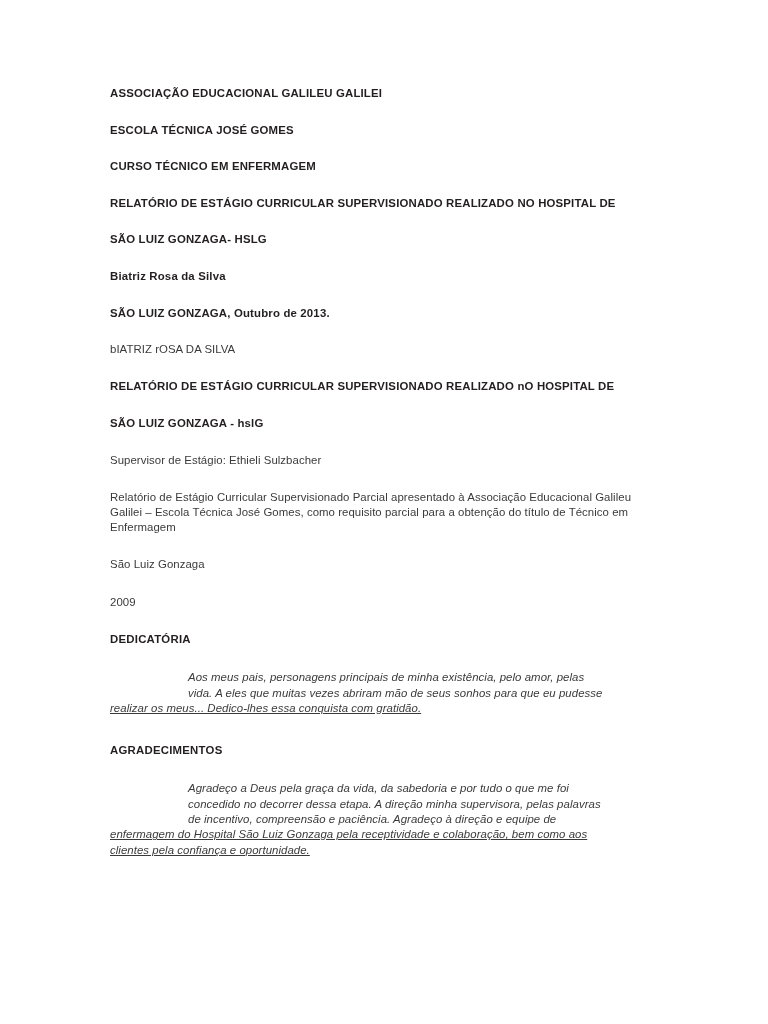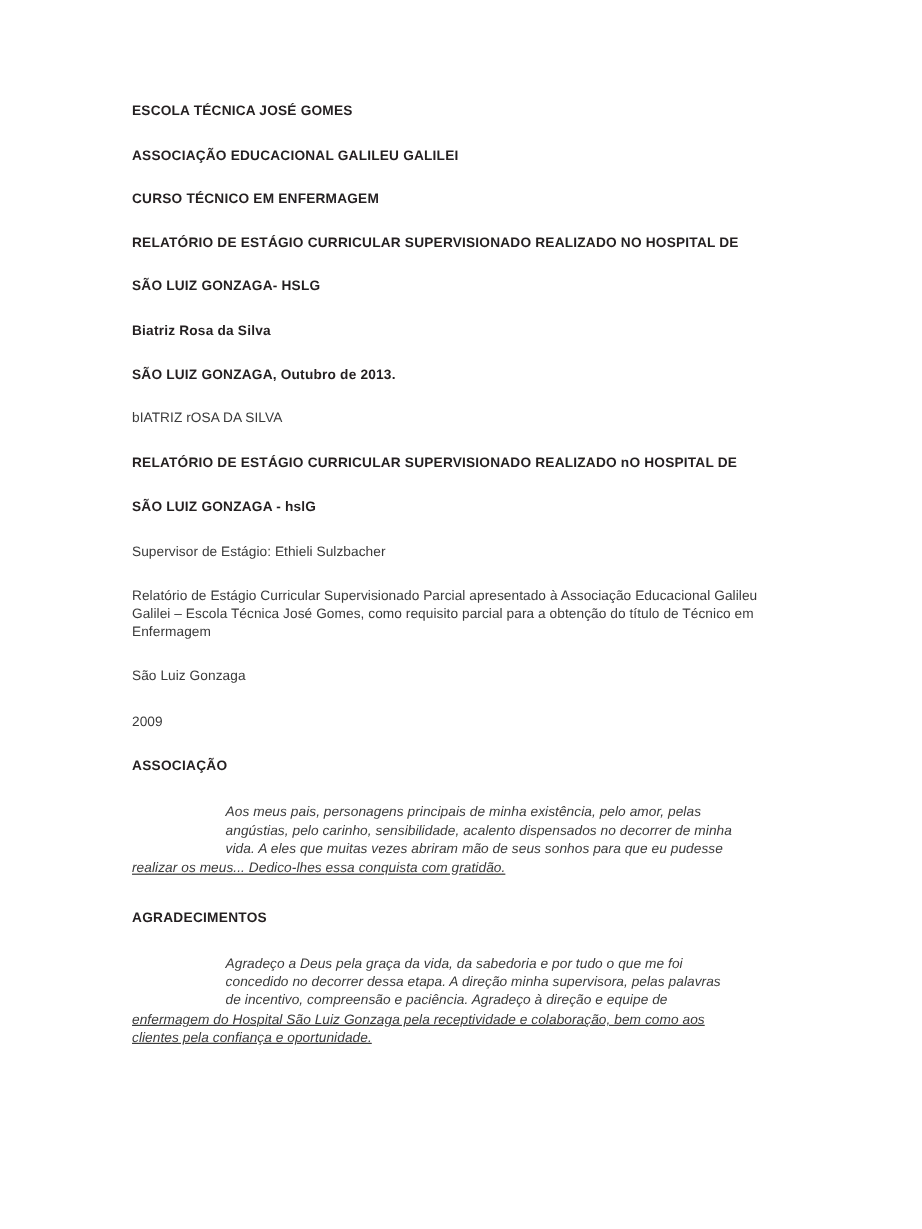--- a/index.html
+++ b/index.html
@@ -73,23 +73,23 @@
     padding-left: 0;
     text-decoration: underline;
   }
 </style>
 </head>
 <body>
 
 <div class="page">
   <div class="content">
 
+    <p class="hline">ASSOCIAÇÃO EDUCACIONAL GALILEU GALILEI</p>
+
     <p class="hline">ESCOLA TÉCNICA JOSÉ GOMES</p>
-
-    <p class="hline">ASSOCIAÇÃO EDUCACIONAL GALILEU GALILEI</p>
 
     <p class="hline">CURSO TÉCNICO EM ENFERMAGEM</p>
 
     <p class="hline">RELATÓRIO DE ESTÁGIO CURRICULAR SUPERVISIONADO REALIZADO NO HOSPITAL DE</p>
 
     <p class="hline">SÃO LUIZ GONZAGA- HSLG</p>
 
     <p class="hline">Biatriz Rosa da Silva</p>
 
 
@@ -102,25 +102,24 @@
     <p class="hline">SÃO LUIZ GONZAGA - hslG</p>
 
     <p class="bline">Supervisor de Estágio: Ethieli Sulzbacher</p>
 
     <p class="bline"><span>Relatório de Estágio Curricular Supervisionado Parcial apresentado à Associação Educacional</span> <span>Galileu Galilei – Escola Técnica José Gomes, como requisito parcial para a obtenção do título</span> <span>de Técnico em Enfermagem</span></p>
 
     <p class="bline">São Luiz Gonzaga</p>
 
     <p class="bline">2009</p>
 
-    <p class="section-head">ASSOCIAÇÃO</p>
+    <p class="section-head">DEDICATÓRIA</p>
 
     <p class="quote">
       <span class="ind">Aos meus pais, personagens principais de minha existência, pelo amor, pelas</span>
-      <span class="ind">angústias, pelo carinho, sensibilidade, acalento dispensados no decorrer de minha</span>
       <span class="ind">vida. A eles que muitas vezes abriram mão de seus sonhos para que eu pudesse</span>
       <span class="flush">realizar os meus... Dedico-lhes essa conquista com gratidão.</span>
     </p>
 
     <p class="section-head">AGRADECIMENTOS</p>
 
     <p class="quote">
       <span class="ind">Agradeço a Deus pela graça da vida, da sabedoria e por tudo o que me foi</span>
       <span class="ind">concedido no decorrer dessa etapa. A direção minha supervisora, pelas palavras</span>
       <span class="ind">de incentivo, compreensão e paciência. Agradeço à direção e equipe de</span>

